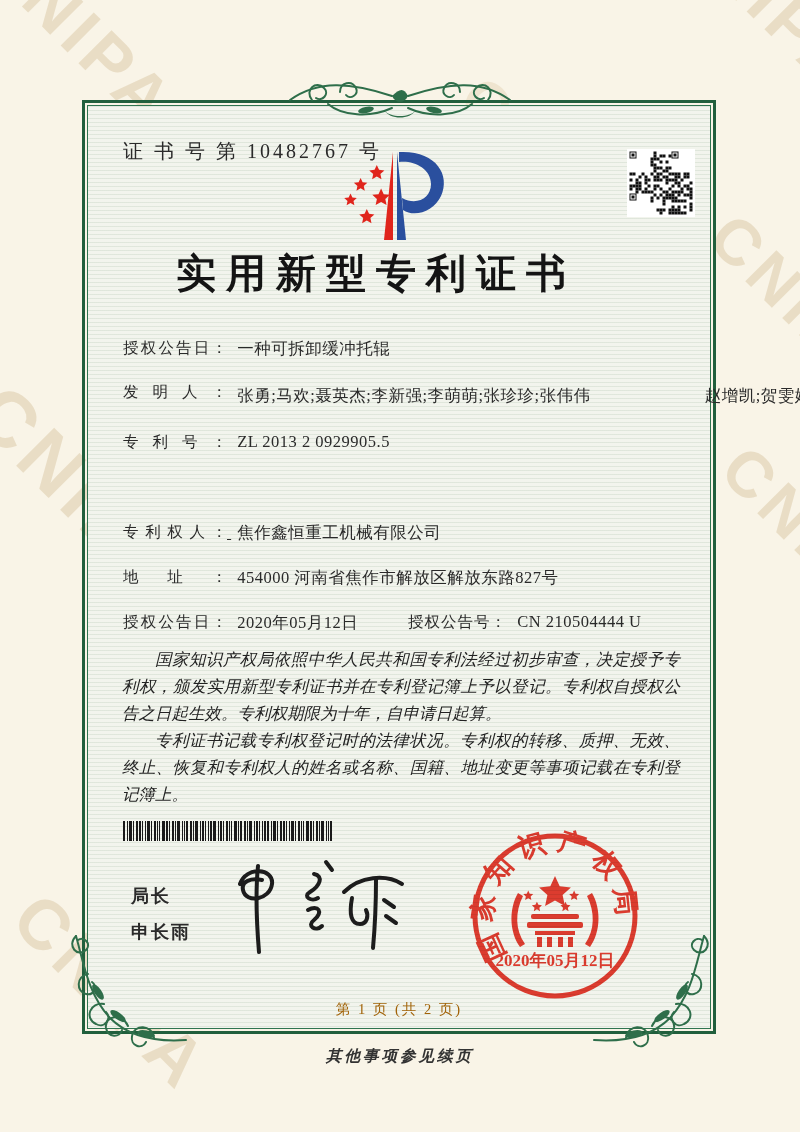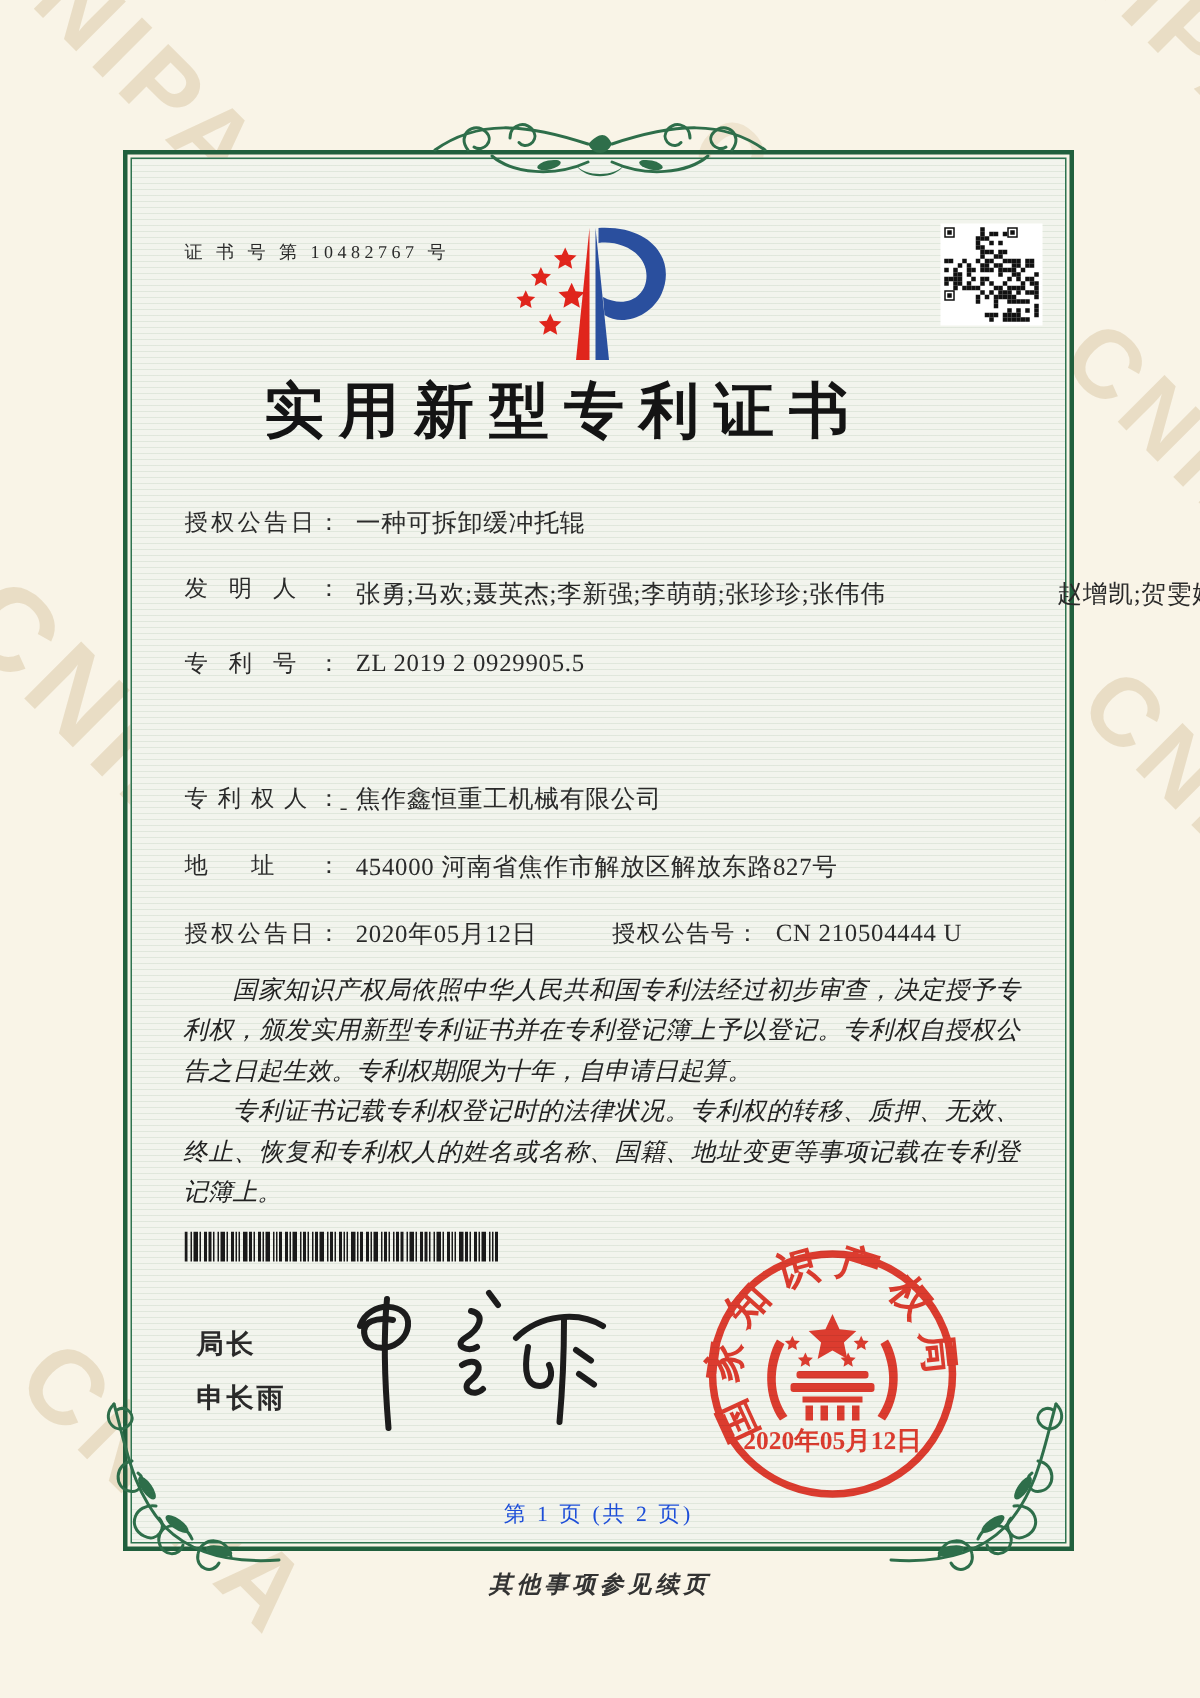--- a/index.html
+++ b/index.html
@@ -19,21 +19,21 @@
   .wm8{left:-10px;top:952px;font-size:70px;}
 
   
   .frame{position:absolute;left:82px;top:100px;width:634px;height:934px;border:3px solid #215f3d;box-sizing:border-box;}
   .frame-inner{position:absolute;left:2px;top:2px;right:2px;bottom:2px;border:1px solid #2f7450;
       background:#f2f4ed;
       background-image:repeating-linear-gradient(180deg,rgba(140,170,140,.18) 0 1px,transparent 1px 4px);}
   .flourish{position:absolute;pointer-events:none;}
 
   
-  .cert-no{position:absolute;left:123px;top:160px;font-size:12px;letter-spacing:3px;}
+  .cert-no{position:absolute;left:123px;top:138px;font-size:20px;letter-spacing:3px;}
   .logo{position:absolute;left:343px;top:148px;}
   .qr{position:absolute;left:627px;top:149px;width:68px;height:68px;background:#fff;}
   .title{position:absolute;left:82px;top:246px;width:588px;text-align:center;font-size:40px;font-weight:bold;letter-spacing:10px;color:#141414;}
 
   
   .row{position:absolute;left:123px;width:560px;font-size:16.5px;white-space:nowrap;}
   .flabel{display:inline-block;width:104px;text-align:justify;text-align-last:justify;font-size:15.5px;vertical-align:top;}
   .fvalue{display:inline-block;margin-left:6px;letter-spacing:.5px;}
   .cont{margin-left:110px;}
   .pair2{position:absolute;left:285px;top:0;}
@@ -45,21 +45,21 @@
   .paras p{margin:0;text-indent:2em;}
 
   .barcode{position:absolute;left:123px;top:821px;}
 
   .director-label{position:absolute;left:131px;top:884px;font-family:"Liberation Sans","DejaVu Sans",sans-serif;font-weight:700;font-size:18px;letter-spacing:2px;}
   .director-name{position:absolute;left:131px;top:920px;font-family:"Liberation Sans","DejaVu Sans",sans-serif;font-weight:600;font-size:18px;letter-spacing:2px;}
   .signature{position:absolute;left:218px;top:852px;}
 
   .seal{position:absolute;left:465px;top:826px;mix-blend-mode:multiply;}
 
-  .page-info{position:absolute;left:82px;top:1000px;width:634px;text-align:center;font-size:14.5px;letter-spacing:2px;color:#1d4ed8;}
+  .page-info{position:absolute;left:82px;top:1000px;width:634px;text-align:center;font-size:14.5px;letter-spacing:2px;color:#a16207;}
   .note{position:absolute;left:0;top:1046px;width:800px;text-align:center;font-size:15.5px;font-style:italic;letter-spacing:3px;color:#333;font-weight:bold;}
 </style>
 </head>
 <body>
 
 <div class="page">
 
   <div class="wm wm1">CNIPA</div>
   <div class="wm wm2">CNIPA</div>
   <div class="wm wm3">CNIPA</div>
@@ -295,21 +295,21 @@
   </div>
 
   <div class="row" style="top:382px;">
     <span class="flabel">发明人：</span>
     <span class="fvalue">张勇;马欢;聂英杰;李新强;李萌萌;张珍珍;张伟伟</span>
     <div class="cont fvalue" style="margin-top:3px;">赵增凯;贺雯婷;刘大玮;杨占伟</div>
   </div>
 
   <div class="row" style="top:432px;">
     <span class="flabel">专利号：</span>
-    <span class="fvalue">ZL 2019 2 0929905.5</span>
+    <span class="fvalue">ZL 2013 2 0929905.5</span>
   </div>
 
 
   <div class="row" style="top:522px;text-decoration:underline;">
     <span class="flabel">专利权人：</span>
     <span class="fvalue">焦作鑫恒重工机械有限公司</span>
   </div>
 
   <div class="row" style="top:567px;">
     <span class="flabel">地址：</span>

